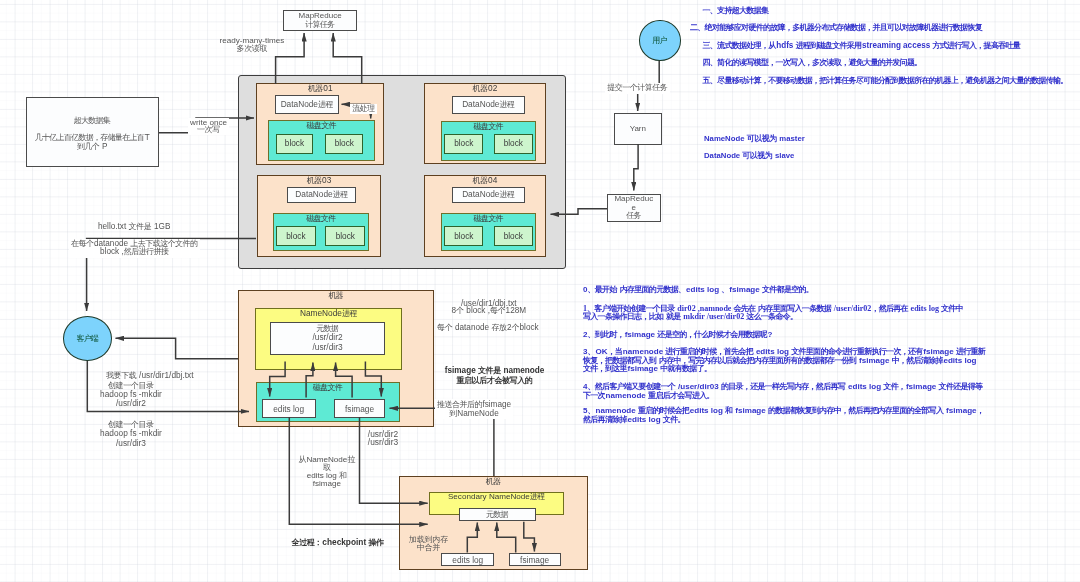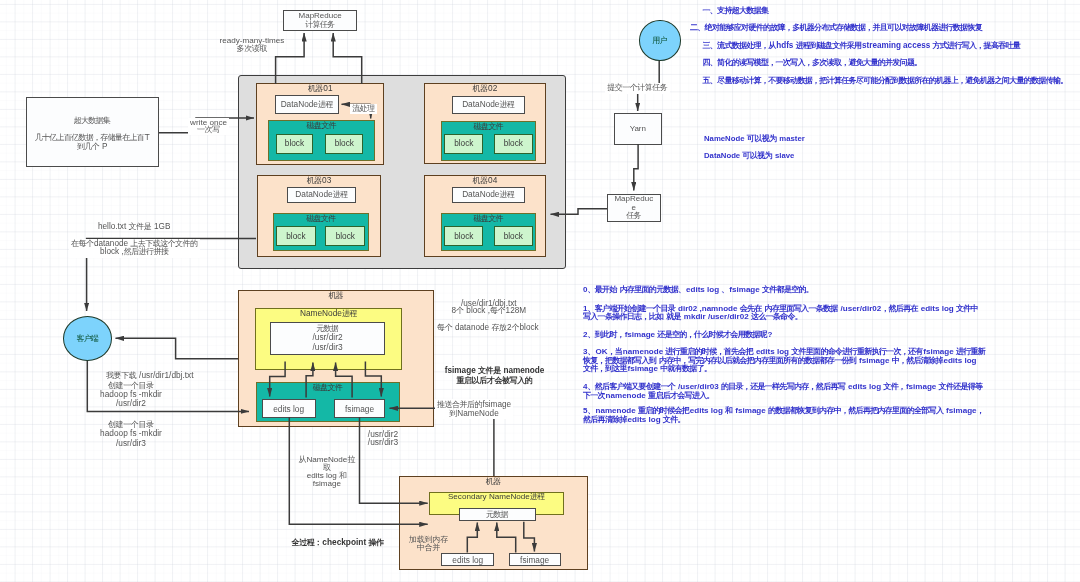--- a/index.html
+++ b/index.html
@@ -24,21 +24,21 @@
   #notes{position:absolute;left:0;top:0;z-index:8;}
   .actor{z-index:6;}
 
   
   .wbox{background:#fcfdfe;border:1.25px solid #4b4b4b;color:#555;}
   
   .cluster{background:#dedede;border:1.4px solid #3d3d3d;border-radius:3px;}
   
   .machine{background:#fce2ca;border:1.2px solid #5e4020;}
   
-  .disk{background:#14b8a6;border:1.2px solid #6f6f2a;}
+  .disk{background:#5eead4;border:1.2px solid #6f6f2a;}
   
   .block{background:#cdf5cd;border:1.2px solid #2d642d;}
   
   .nnproc{background:#fcfc82;border:1.2px solid #70701e;}
 
   .title-top{position:absolute;left:0;right:0;top:0px;text-align:center;line-height:8.2px;}
 
   .actor{position:absolute;border-radius:50%;background:#7dd3fc;border:1.5px solid #1f3a2a;
          display:flex;align-items:center;justify-content:center;color:#064d2c;}
 
@@ -288,21 +288,21 @@
       <div class="note" style="left:702.5px;top:6.9px;font-size:8.15px;line-height:8.6px;white-space:nowrap;--cjkls:-0.700px;"><span class="cjk">一、支持超大数据集</span></div>
       <div class="note" style="left:690px;top:24.4px;font-size:8.15px;line-height:8.6px;white-space:nowrap;--cjkls:-0.700px;"><span class="cjk">二、绝对能够应对硬件的故障，多机器分布式存储数据，并且可以对故障机器进行数据恢复</span></div>
       <div class="note" style="left:702.5px;top:41.9px;font-size:8.15px;line-height:8.6px;white-space:nowrap;--cjkls:-0.700px;"><span class="cjk">三、流式数据处理，从</span>hdfs <span class="cjk">进程到磁盘文件采用</span>streaming access <span class="cjk">方式进行写入，提高吞吐量</span></div>
       <div class="note" style="left:702.5px;top:59.4px;font-size:8.15px;line-height:8.6px;white-space:nowrap;--cjkls:-0.700px;"><span class="cjk">四、简化的读写模型，一次写入，多次读取，避免大量的并发问题。</span></div>
       <div class="note" style="left:702.5px;top:76.9px;font-size:8.15px;line-height:8.6px;white-space:nowrap;--cjkls:-0.700px;"><span class="cjk">五、尽量移动计算，不要移动数据，把计算任务尽可能分配到数据所在的机器上，避免机器之间大量的数据传输。</span></div>
       <div class="note" style="left:704px;top:134.9px;font-size:7.75px;line-height:8.8px;white-space:nowrap;--cjkls:-0.500px;">NameNode <span class="cjk">可以视为</span> master</div>
       <div class="note" style="left:704px;top:151.9px;font-size:7.75px;line-height:8.8px;white-space:nowrap;--cjkls:-0.500px;">DataNode <span class="cjk">可以视为</span> slave</div>
       <div class="note" style="left:583px;top:286.4px;font-size:8.05px;line-height:8.7px;white-space:nowrap;--cjkls:-0.700px;">
         <div>0<span class="cjk">、最开始</span> <span class="cjk">内存里面的元数据、</span>edits log <span class="cjk">、</span>fsimage <span class="cjk">文件都是空的。</span></div>
       </div>
-      <div class="note" style="left:583px;top:304.7px;font-size:8.05px;line-height:8.7px;white-space:nowrap;--cjkls:-0.700px;">
+      <div class="note" style="left:583px;top:304.7px;font-size:8.05px;line-height:8.7px;white-space:nowrap;font-family:Liberation Serif, serif;--cjkls:-0.700px;">
         <div>1<span class="cjk">、客户端开始创建一个目录</span> dir02 ,namnode <span class="cjk">会先在</span> <span class="cjk">内存里面写入一条数据</span> /user/dir02<span class="cjk">，然后再在</span> edits log <span class="cjk">文件中</span></div>
         <div><span class="cjk">写入一条操作日志，比如</span> <span class="cjk">就是</span> mkdir /user/dir02 <span class="cjk">这么一条命令。</span></div>
       </div>
       <div class="note" style="left:583px;top:330.9px;font-size:8.05px;line-height:8.7px;white-space:nowrap;--cjkls:-0.700px;">
         <div>2<span class="cjk">、到此时，</span>fsimage <span class="cjk">还是空的，什么时候才会用数据呢</span>?</div>
       </div>
       <div class="note" style="left:583px;top:347.9px;font-size:8.05px;line-height:8.7px;white-space:nowrap;--cjkls:-0.700px;">
         <div>3<span class="cjk">、</span>OK<span class="cjk">，当</span>namenode <span class="cjk">进行重启的时候，首先会把</span> edits log <span class="cjk">文件里面的命令进行重新执行一次，还有</span>fsimage <span class="cjk">进行重新</span></div>
         <div><span class="cjk">恢复，把数据都写入到</span> <span class="cjk">内存中，写完内存以后就会把内存里面所有的数据都存一份到</span> fsimage <span class="cjk">中，然后清除掉</span>edits log</div>
         <div><span class="cjk">文件，到这里</span>fsimage <span class="cjk">中就有数据了。</span></div>

